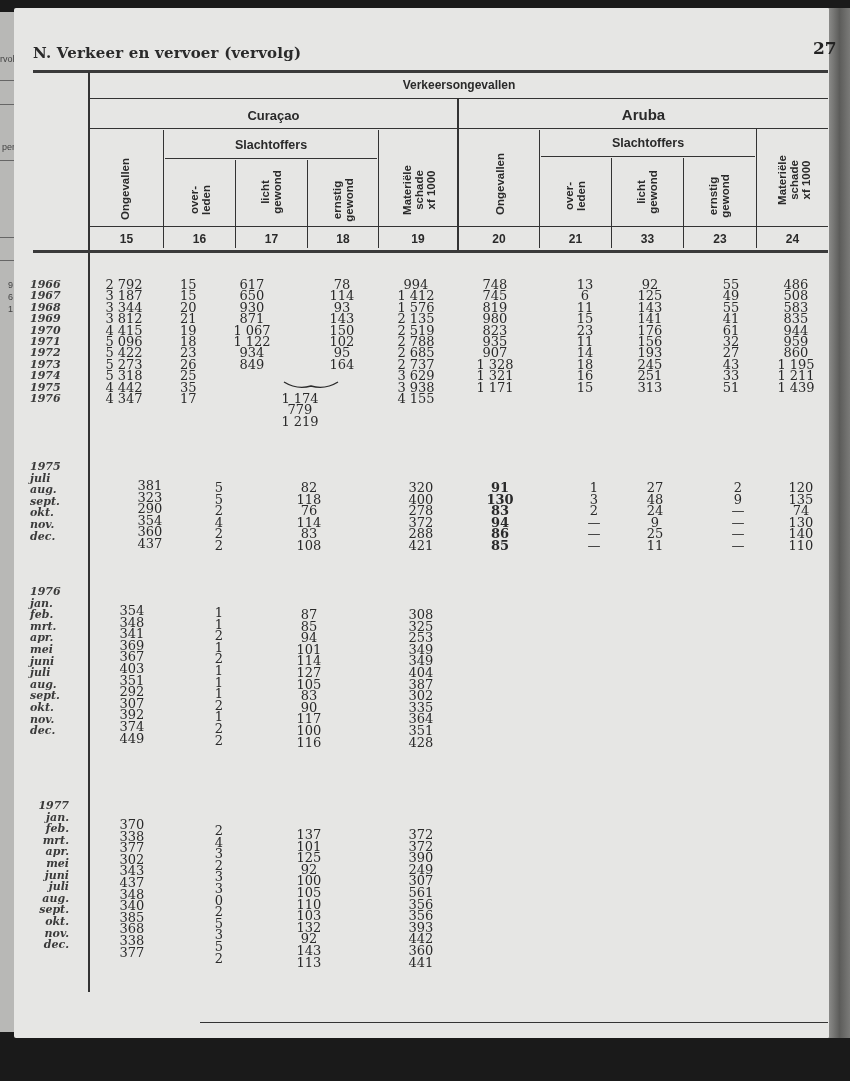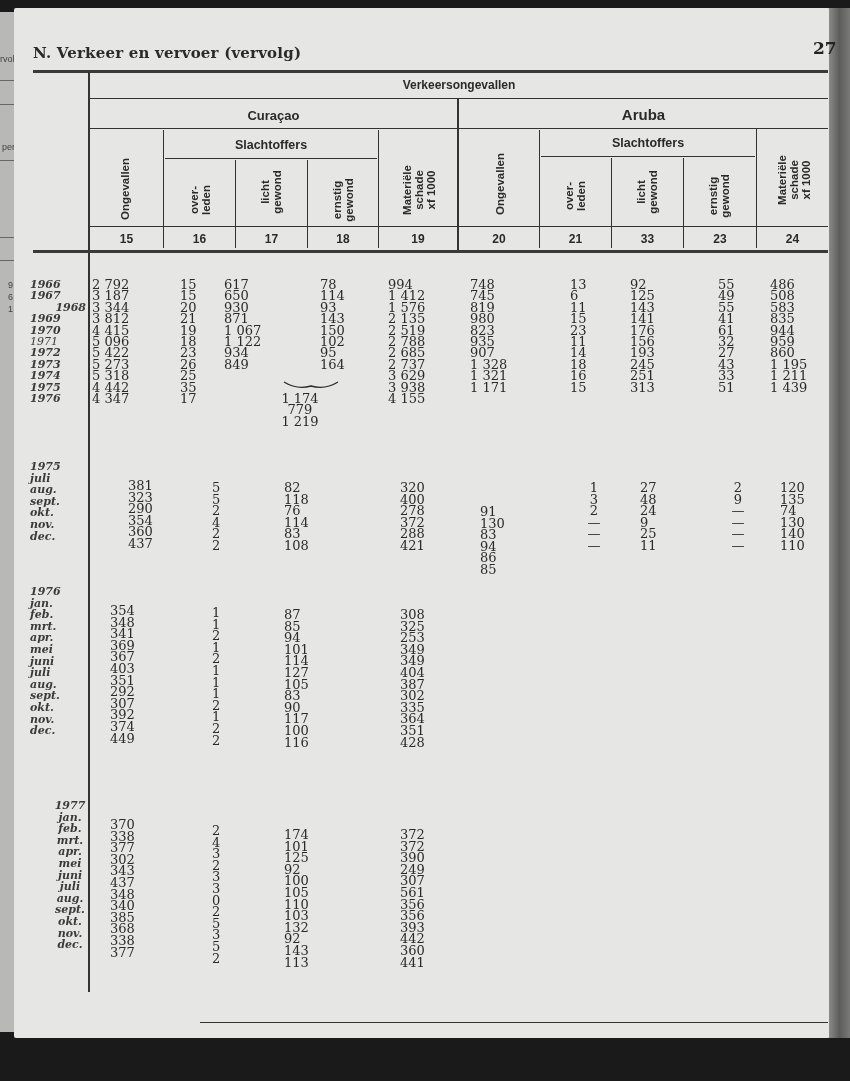--- a/index.html
+++ b/index.html
@@ -12,25 +12,25 @@
   .abs { position: absolute; text-align: center; }
   .title { left: 33px; top: 44px; font-size: 15px; font-weight: bold; color: #2a2a2a; font-family: "DejaVu Serif", serif; letter-spacing: 0.2px; }
   .pagenum { left: 813px; top: 38px; font-size: 17px; font-weight: bold; color: #222; }
   .hline { position: absolute; background: #333; height: 1px; }
   .hline.thick { height: 3px; background: #3a3a3a; }
   .vline { position: absolute; background: #333; width: 1px; }
   .vline.thick { width: 2px; }
   .hdr { position: absolute; font-family: "Liberation Sans", sans-serif; font-weight: bold; color: #2a2a2a; font-size: 12px; text-align: center; }
   .rot { position: absolute; font-family: "Liberation Sans", sans-serif; font-weight: bold; color: #2a2a2a; font-size: 11.5px; line-height: 12px; transform: rotate(-90deg); transform-origin: center center; text-align: center; white-space: pre-line; }
   .colnum { position: absolute; font-family: "Liberation Sans", sans-serif; font-weight: bold; font-size: 12px; color: #2a2a2a; text-align: center; }
-  .col { position: absolute; text-align: left; font-size: 13px; line-height: 11.4px; color: #2a2a2a; font-family: "DejaVu Serif", serif; }
+  .col { position: absolute; text-align: center; font-size: 13px; line-height: 11.4px; color: #2a2a2a; font-family: "DejaVu Serif", serif; }
   .col div { height: 11.4px; }
   .col.m { line-height: 11.6px; }
   .col.m div { height: 11.6px; }
-  .b { font-weight: normal; margin-top: 24px; }
+  .b { font-weight: bold; }
   .brace { position: absolute; left: 283px; top: 380px; width: 56px; height: 10px; }
 </style>
 </head>
 <body>
 
 <div class="prev-edge">
   <span class="stub" style="top:42px">rvolg</span>
   <div class="rule" style="top:68px"></div>
   <div class="rule" style="top:92px"></div>
   <span class="stub" style="top:130px;left:2px">per</span>
@@ -102,24 +102,24 @@
 <div class="colnum" style="left:379px;top:232px;width:78px">19</div>
 <div class="colnum" style="left:459px;top:232px;width:80px">20</div>
 <div class="colnum" style="left:540px;top:232px;width:71px">21</div>
 <div class="colnum" style="left:612px;top:232px;width:71px">33</div>
 <div class="colnum" style="left:684px;top:232px;width:72px">23</div>
 <div class="colnum" style="left:757px;top:232px;width:71px">24</div>
 
 <div class="col" style="left:30px;top:279px;width:56px;text-align:left">
   <div class="lbl-i" style="font-style: italic; font-size: 11px; font-weight: bold; color: rgb(58, 58, 58);">1966</div>
   <div style="font-style: italic; font-size: 11px; font-weight: bold; color: rgb(58, 58, 58);">1967</div>
-  <div style="font-style: italic; font-size: 11px; font-weight: bold; color: rgb(58, 58, 58); text-align: right;">1968</div>
+  <div style="font-style: italic; font-size: 11px; font-weight: bold; color: rgb(58, 58, 58);">1968</div>
   <div style="font-style: italic; font-size: 11px; font-weight: bold; color: rgb(58, 58, 58);">1969</div>
   <div style="font-style: italic; font-size: 11px; font-weight: bold; color: rgb(58, 58, 58);">1970</div>
-  <div style="font-style: italic; font-size: 11px; font-weight: normal; color: rgb(58, 58, 58);">1971</div>
+  <div style="font-style: italic; font-size: 11px; font-weight: bold; color: rgb(58, 58, 58);">1971</div>
   <div style="font-style: italic; font-size: 11px; font-weight: bold; color: rgb(58, 58, 58);">1972</div>
   <div style="font-style: italic; font-size: 11px; font-weight: bold; color: rgb(58, 58, 58);">1973</div>
   <div style="font-style: italic; font-size: 11px; font-weight: bold; color: rgb(58, 58, 58);">1974</div>
   <div style="font-style: italic; font-size: 11px; font-weight: bold; color: rgb(58, 58, 58);">1975</div>
   <div style="font-style: italic; font-size: 11px; font-weight: bold; color: rgb(58, 58, 58);">1976</div>
 </div>
 
 <div class="col" style="left:92px;top:279px;width:64px">
   <div>2 792</div>
   <div>3 187</div>
@@ -406,21 +406,21 @@
   <div>349</div>
   <div>404</div>
   <div>387</div>
   <div>302</div>
   <div>335</div>
   <div>364</div>
   <div>351</div>
   <div>428</div>
 </div>
 
-<div class="col m" style="left:42px;top:800px;width:56px;text-align:center">
+<div class="col m" style="left:13px;top:800px;width:56px;text-align:right">
   <div style="font-style: italic; font-size: 11px; font-weight: bold; color: rgb(58, 58, 58);">1977</div>
   <div style="font-style: italic; font-size: 11px; font-weight: bold; color: rgb(58, 58, 58);">jan.</div>
   <div style="font-style: italic; font-size: 11px; font-weight: bold; color: rgb(58, 58, 58);">feb.</div>
   <div style="font-style: italic; font-size: 11px; font-weight: bold; color: rgb(58, 58, 58);">mrt.</div>
   <div style="font-style: italic; font-size: 11px; font-weight: bold; color: rgb(58, 58, 58);">apr.</div>
   <div style="font-style: italic; font-size: 11px; font-weight: bold; color: rgb(58, 58, 58);">mei</div>
   <div style="font-style: italic; font-size: 11px; font-weight: bold; color: rgb(58, 58, 58);">juni</div>
   <div style="font-style: italic; font-size: 11px; font-weight: bold; color: rgb(58, 58, 58);">juli</div>
   <div style="font-style: italic; font-size: 11px; font-weight: bold; color: rgb(58, 58, 58);">aug.</div>
   <div style="font-style: italic; font-size: 11px; font-weight: bold; color: rgb(58, 58, 58);">sept.</div>
@@ -450,21 +450,21 @@
   <div>3</div>
   <div>3</div>
   <div>0</div>
   <div>2</div>
   <div>5</div>
   <div>3</div>
   <div>5</div>
   <div>2</div>
 </div>
 <div class="col m" style="left:284px;top:829px;width:50px">
-  <div>174</div>
+  <div>137</div>
   <div>101</div>
   <div>125</div>
   <div>92</div>
   <div>100</div>
   <div>105</div>
   <div>110</div>
   <div>103</div>
   <div>132</div>
   <div>92</div>
   <div>143</div>

